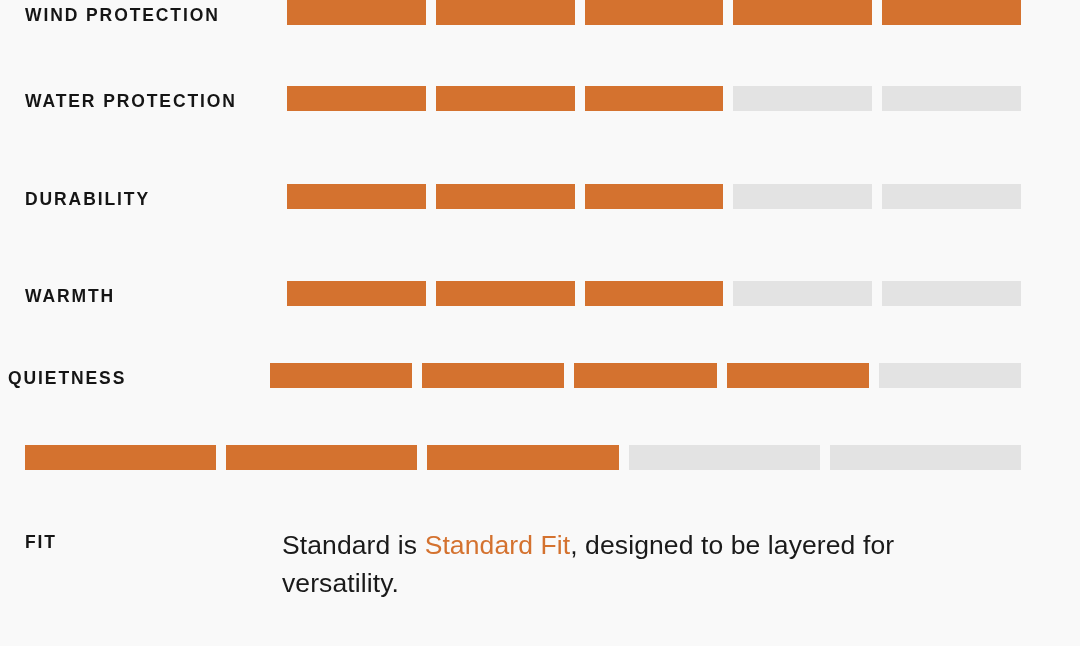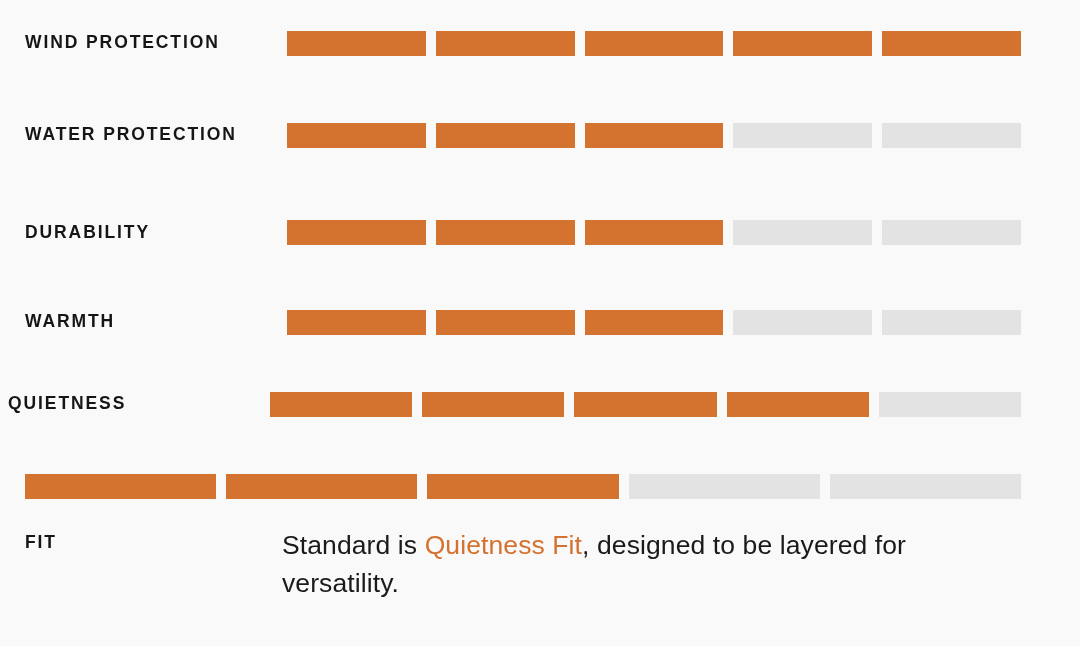--- a/index.html
+++ b/index.html
@@ -18,21 +18,21 @@
     position: relative;
     width: 1080px;
     height: 646px;
     background: #f9f9f9;
     box-sizing: border-box;
     padding: 0;
   }
 
   .spec-row {
     display: flex;
-    align-items: center;
+    align-items: flex-start;
     width: 100%;
     box-sizing: border-box;
     padding-left: 25px;
     padding-right: 59px;
   }
 
   .row-label {
     width: 262px;
     flex: 0 0 262px;
     box-sizing: border-box;
@@ -156,16 +156,16 @@
       <div class="seg on"></div>
       <div class="seg on"></div>
       <div class="seg on"></div>
       <div class="seg off"></div>
       <div class="seg off"></div>
     </div>
   </div>
 
   <div class="fit-row">
     <div class="row-label">Fit</div>
-    <div class="fit-text"><span>Standard is </span><span class="fit-highlight">Quietness Fit</span><span>, designed to be layered for versatility.</span></div>
+    <div class="fit-text"><span>Standard is </span><span class="fit-highlight">Standard Fit</span><span>, designed to be layered for versatility.</span></div>
   </div>
 
 </div>
 
 </body></html>

